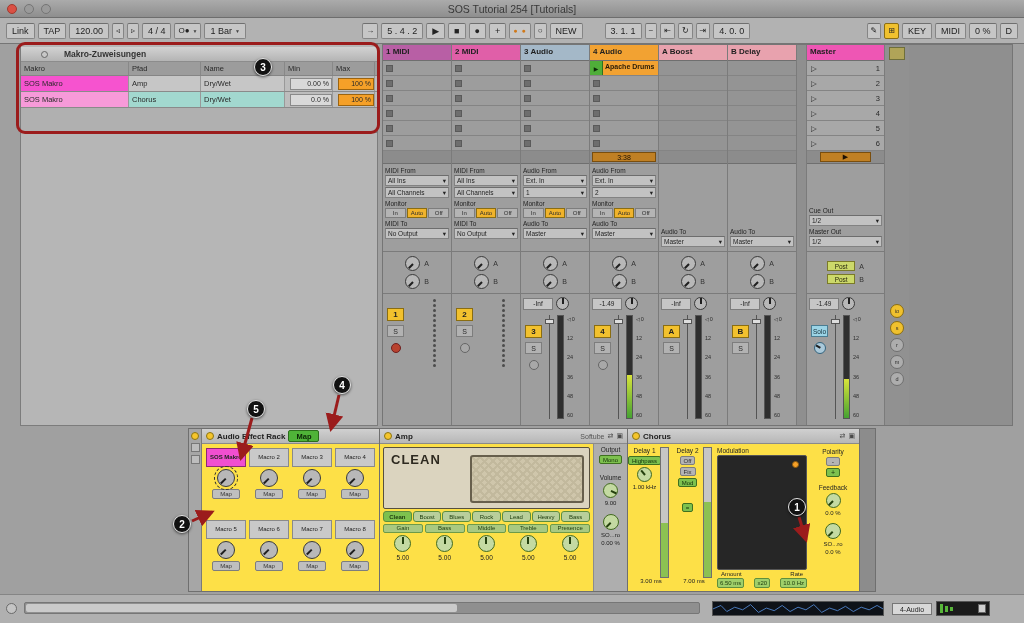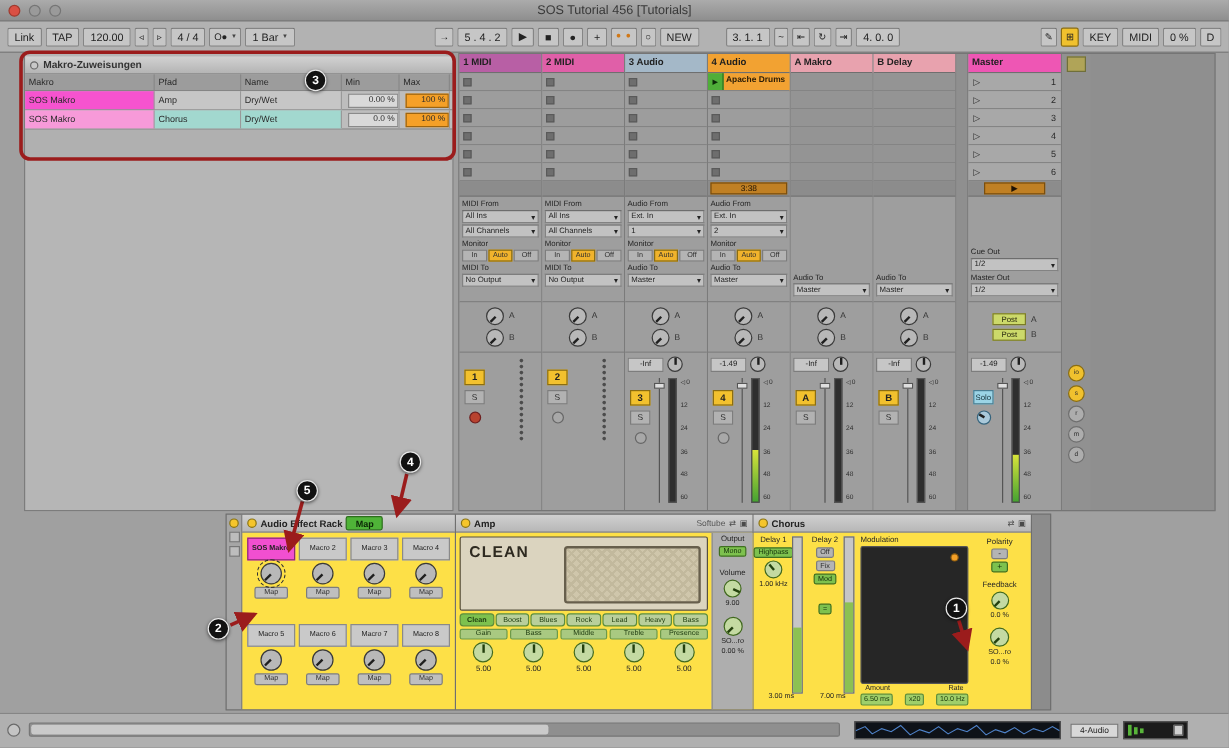--- a/index.html
+++ b/index.html
@@ -19,21 +19,21 @@
   .tb { background:#c6c6c6; border:1px solid #858585; border-top-color:#6f6f6f; height:16px; padding:0 5px; display:flex; align-items:center; gap:3px; border-radius:2px; font-size:9px; color:#232323; white-space:nowrap; }
   .tb.tiny { padding:0 3px; font-size:8px; }
   .tb.yellow { background:#f0c12e; border-color:#8a6d12; }
   .tb .car { font-size:5px; color:#444; }
   .tsp { width:16px; flex:none; } .tspf { flex:1; }
   .dotorange { color:#d07818; letter-spacing:1px; font-size:7px; }
 
   
   .left-panel { position:absolute; left:20px; top:44px; width:358px; height:382px; background:#b6b6b6; border:1px solid #7c7c7c; z-index:1; }
   .makro-panel { position:absolute; left:0; top:2px; width:356px; height:86px; background:#b0b0b0; border-bottom:1px solid #7c7c7c; }
-  .makro-title { height:15px; background:linear-gradient(#d2d2d2,#b4b4b4); border-bottom:1px solid #8c8c8c; display:flex; align-items:center; gap:4px; padding-left:4px; font-size:8.5px; font-weight:bold; color:#333; }
+  .makro-title { height:15px; background:linear-gradient(#d2d2d2,#b4b4b4); border-bottom:1px solid #8c8c8c; display:flex; align-items:center; gap:16px; padding-left:20px; font-size:8.5px; font-weight:bold; color:#333; }
   .fold-circ { width:7px; height:7px; border-radius:50%; border:1px solid #666; background:#c8c8c8; flex:none; }
   .makro-head, .makro-row { display:grid; grid-template-columns:108px 72px 84px 48px 42px; }
   .makro-head { height:14px; background:#9c9c9c; border-bottom:1px solid #858585; font-size:7.5px; }
   .mh { display:flex; align-items:center; padding-left:3px; border-right:1px solid #888; color:#2a2a2a; }
   .makro-row { height:16px; border-bottom:1px solid #8a8a8a; font-size:7.5px; background:#bdbdbd; }
   .mc { display:flex; align-items:center; padding-left:3px; border-right:1px solid #999; overflow:hidden; white-space:nowrap; }
   .minbox { background:#d9d9d9; border:1px solid #8a8a8a; width:42px; height:12px; display:flex; align-items:center; justify-content:flex-end; padding-right:2px; margin-left:2px; font-size:7px; }
   .maxbox { background:#f5a028; border:1px solid #9c6410; width:36px; height:12px; display:flex; align-items:center; justify-content:flex-end; padding-right:2px; margin-left:2px; font-size:7px; }
 
   
@@ -179,21 +179,21 @@
 </style>
 </head>
 <body>
 
 <div class="screen">
 
   <div class="titlebar">
     <span class="traffic t-close"></span>
     <span class="traffic t-gray"></span>
     <span class="traffic t-gray"></span>
-    <span class="title-text">SOS Tutorial 456  [Tutorials]</span>
+    <span class="title-text">SOS Tutorial 254  [Tutorials]</span>
   </div>
 
   <div class="transport">
     <span class="tb">Link</span>
     <span class="tb">TAP</span>
     <span class="tb">120.00</span>
     <span class="tb tiny">◃</span>
     <span class="tb tiny">▹</span>
     <span class="tb">4 / 4</span>
     <span class="tb tiny">
@@ -646,21 +646,21 @@
                 <span>48</span>
               </div>
               <div class="scaleitem">
                 <span>60</span>
               </div>
             </div>
           </div>
         </div>
       </div>
       <div class="tcol">
-        <div class="thead" style="background: rgb(232, 162, 174);">A Makro</div>
+        <div class="thead" style="background: rgb(232, 162, 174);">A Boost</div>
         <div class="slot blank"></div>
         <div class="slot blank"></div>
         <div class="slot blank"></div>
         <div class="slot blank"></div>
         <div class="slot blank"></div>
         <div class="slot blank"></div>
         <div class="posrow"></div>
         <div class="iobox bottomed">
           <div class="iolabel">Audio To</div>
           <div class="dd">

